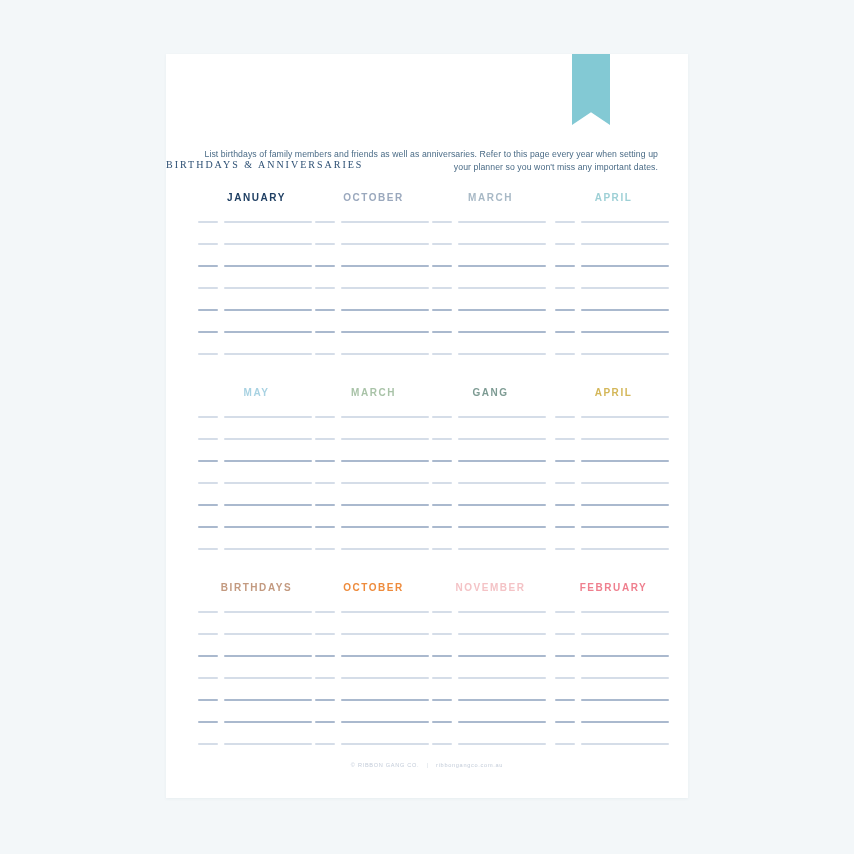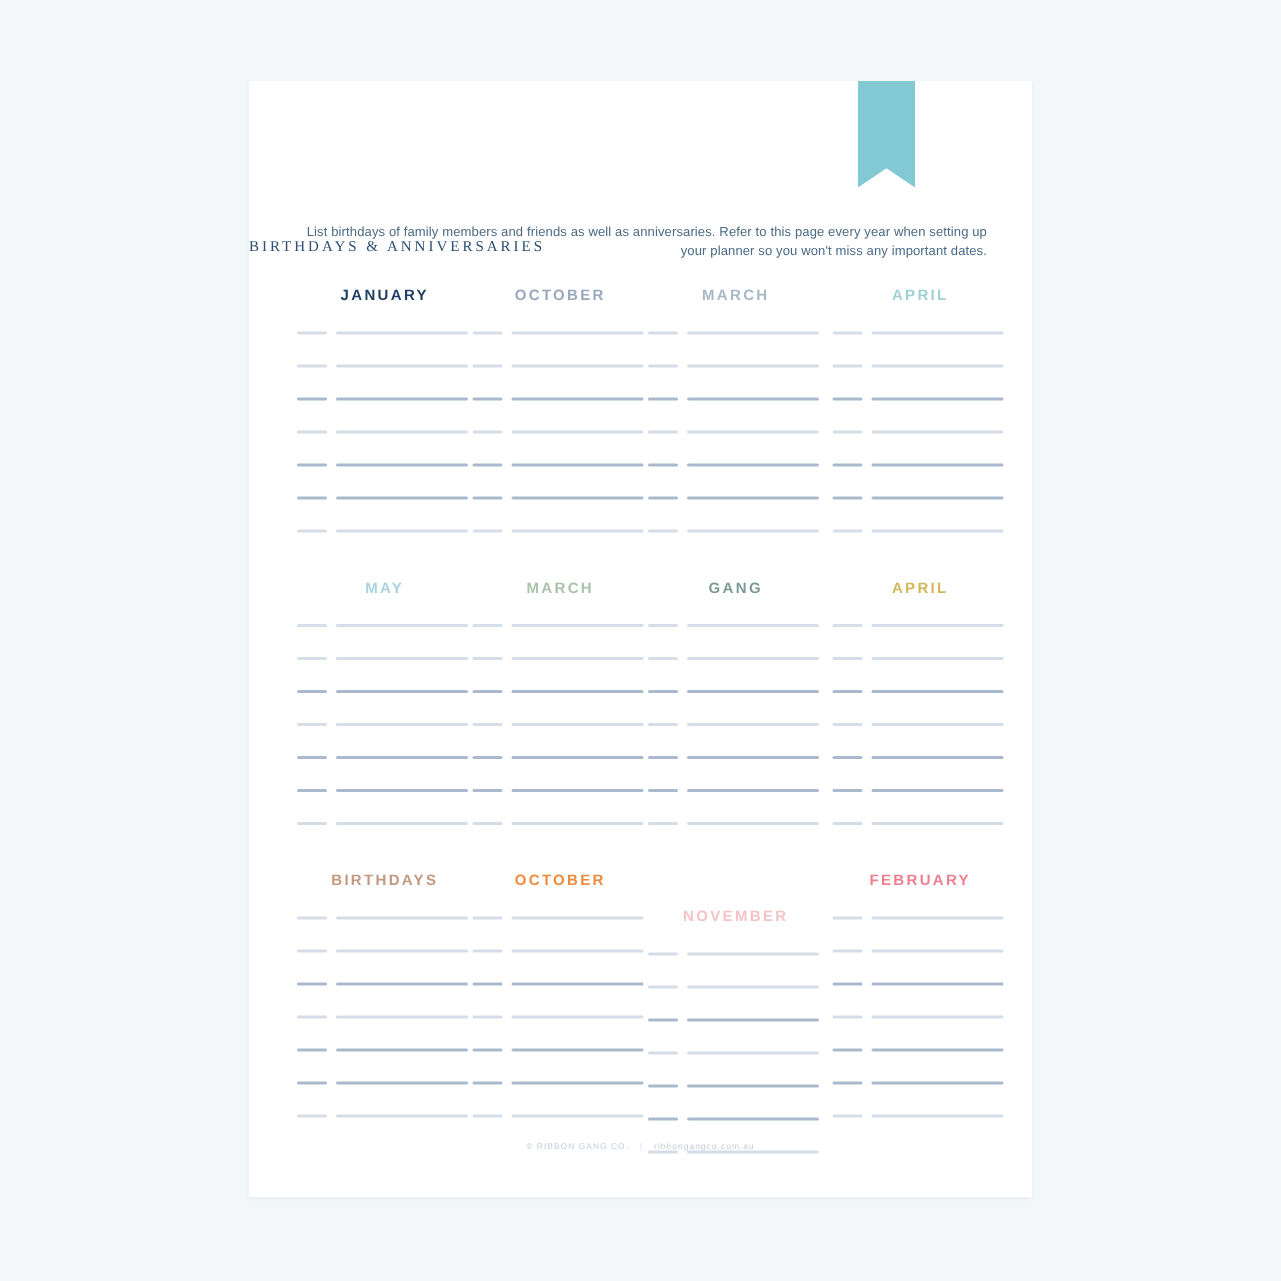--- a/index.html
+++ b/index.html
@@ -476,21 +476,21 @@
             <div class="line-short"></div>
             <div class="line-long"></div>
           </div>
           <div class="line-row">
             <div class="line-short"></div>
             <div class="line-long"></div>
           </div>
         </div>
     </div>
     <div class="month-block c3">
-      <div class="month-name" style="color: rgb(244, 195, 198); margin-top: 24px;">NOVEMBER</div>
+      <div class="month-name" style="color: rgb(244, 195, 198);">NOVEMBER</div>
       <div class="lines">
           <div class="line-row">
             <div class="line-short"></div>
             <div class="line-long"></div>
           </div>
           <div class="line-row">
             <div class="line-short"></div>
             <div class="line-long"></div>
           </div>
           <div class="line-row accent">

